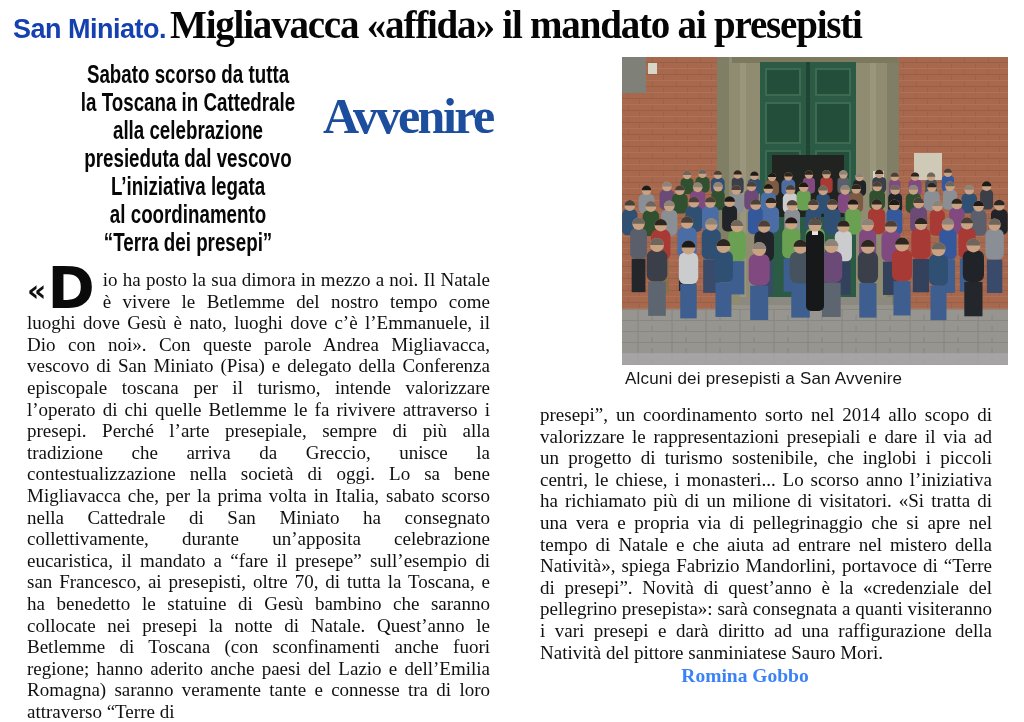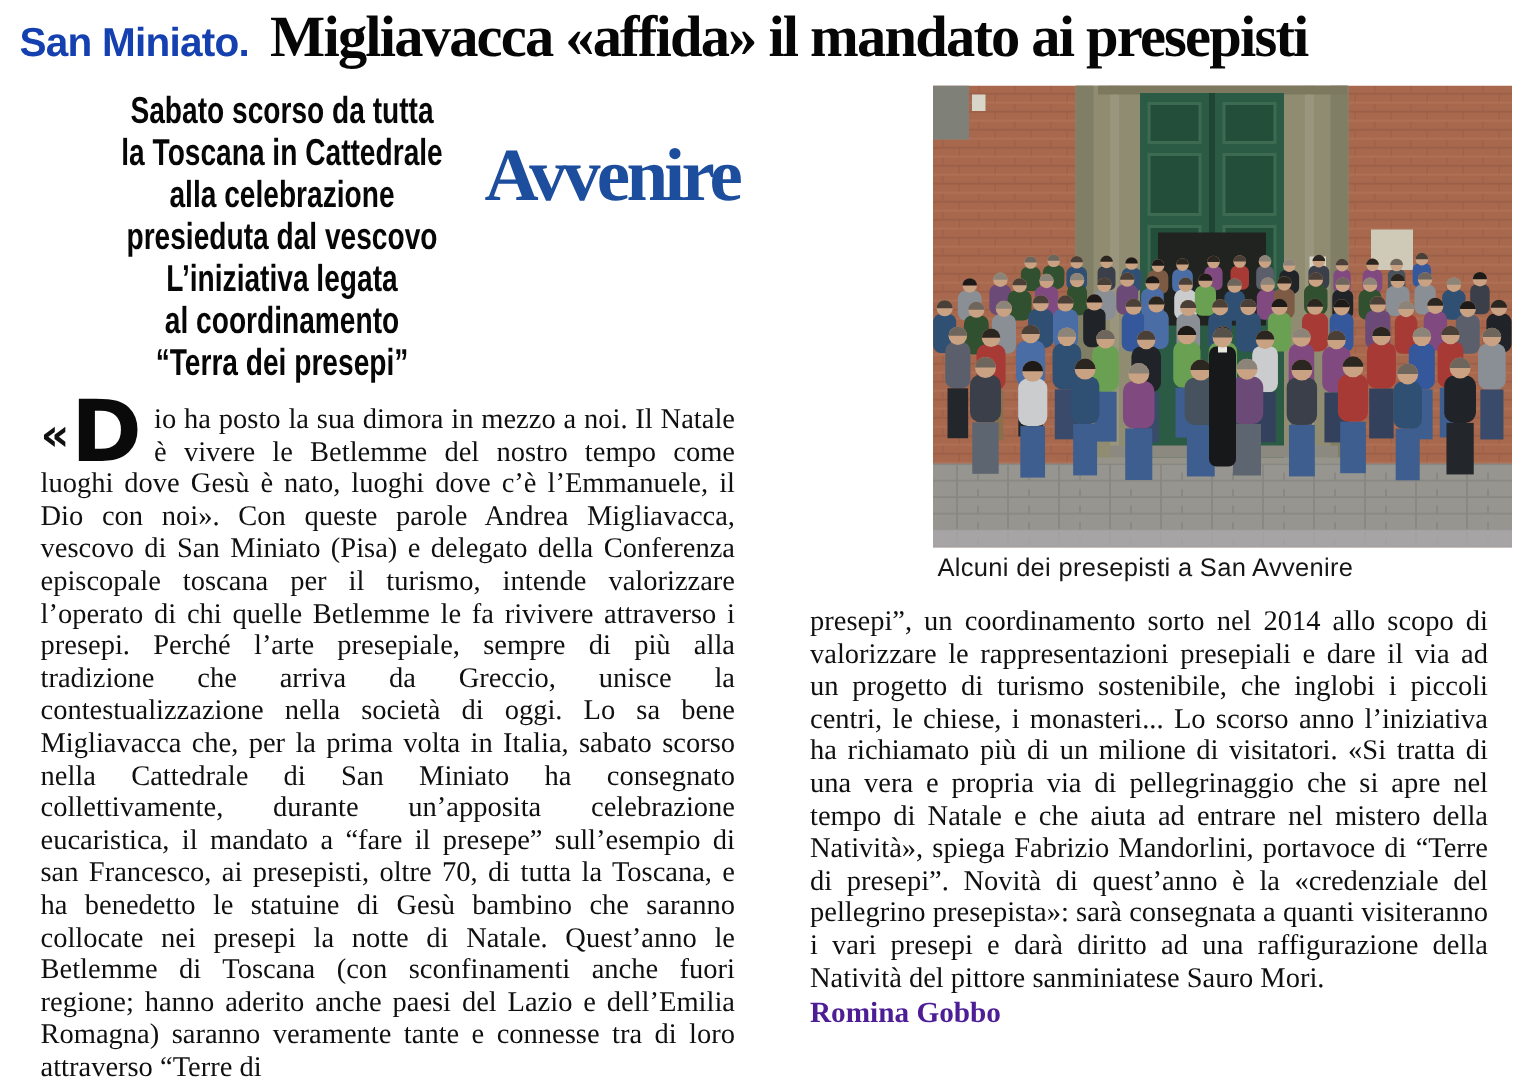--- a/index.html
+++ b/index.html
@@ -3,21 +3,21 @@
 <meta charset="utf-8">
 <style>
   html,body{margin:0;padding:0;background:#ffffff;}
   .page{position:relative;width:1024px;height:722px;background:#ffffff;overflow:hidden;
         font-family:"Liberation Serif", serif;}
 
   
   .headline{position:absolute;left:13px;top:0px;white-space:nowrap;line-height:50px;}
   .kicker{font-family:"Liberation Sans",sans-serif;font-weight:700;font-size:27px;
           color:var(--kicker-blue,#1540b0);letter-spacing:-0.5px;}
-  .head-main{font-weight:700;font-size:39px;color:#060606;letter-spacing:-1.2px;margin-left:14px;}
+  .head-main{font-weight:700;font-size:39px;color:#060606;letter-spacing:-1.2px;margin-left:4px;}
 
   
   .standfirst{position:absolute;left:38px;top:60px;width:300px;text-align:center;
               font-family:"Liberation Sans",sans-serif;font-weight:700;font-size:25px;
               line-height:28px;color:#070707;transform:scaleX(0.75);transform-origin:50% 0;}
   .standfirst div{white-space:nowrap;}
 
   
   .masthead{position:absolute;left:323px;top:50px;font-weight:700;font-size:50px;
             color:var(--masthead-blue,#1d4e9e);letter-spacing:-2.5px;line-height:52px;margin-top:40px;}
@@ -28,21 +28,21 @@
            font-size:17px;color:#161616;letter-spacing:0.2px;}
 
   
   .col{position:absolute;font-size:19px;line-height:21.6px;text-align:justify;color:#101010;}
   .col-left{left:27px;top:269px;width:463px;}
   .col-right{left:540px;top:404px;width:452px;}
   .dropcap{float:left;display:flex;align-items:center;height:43px;margin:0 8px 0 0;}
   .guillemet{font-family:"DejaVu Sans",sans-serif;font-weight:700;font-size:30px;line-height:1;}
   .bigD{font-family:"DejaVu Sans",sans-serif;font-weight:800;font-size:57px;line-height:1;
         margin-left:1px;margin-top:-5px;color:#0a0a0a;}
-  .author{text-align:left;font-weight:700;font-size:19.5px;padding-right:42px;margin-top:2px;color:#4c1d95;}
+  .author{text-align:center;font-weight:700;font-size:19.5px;padding-right:42px;margin-top:2px;color:#3b82f6;}
 </style>
 </head>
 <body>
 
 <div class="page">
 
   <h1 class="headline" style="margin:0;font-weight:normal;">
     <span class="kicker">San Miniato.</span><span class="head-main">Migliavacca «affida» il mandato ai presepisti</span>
   </h1>
 

